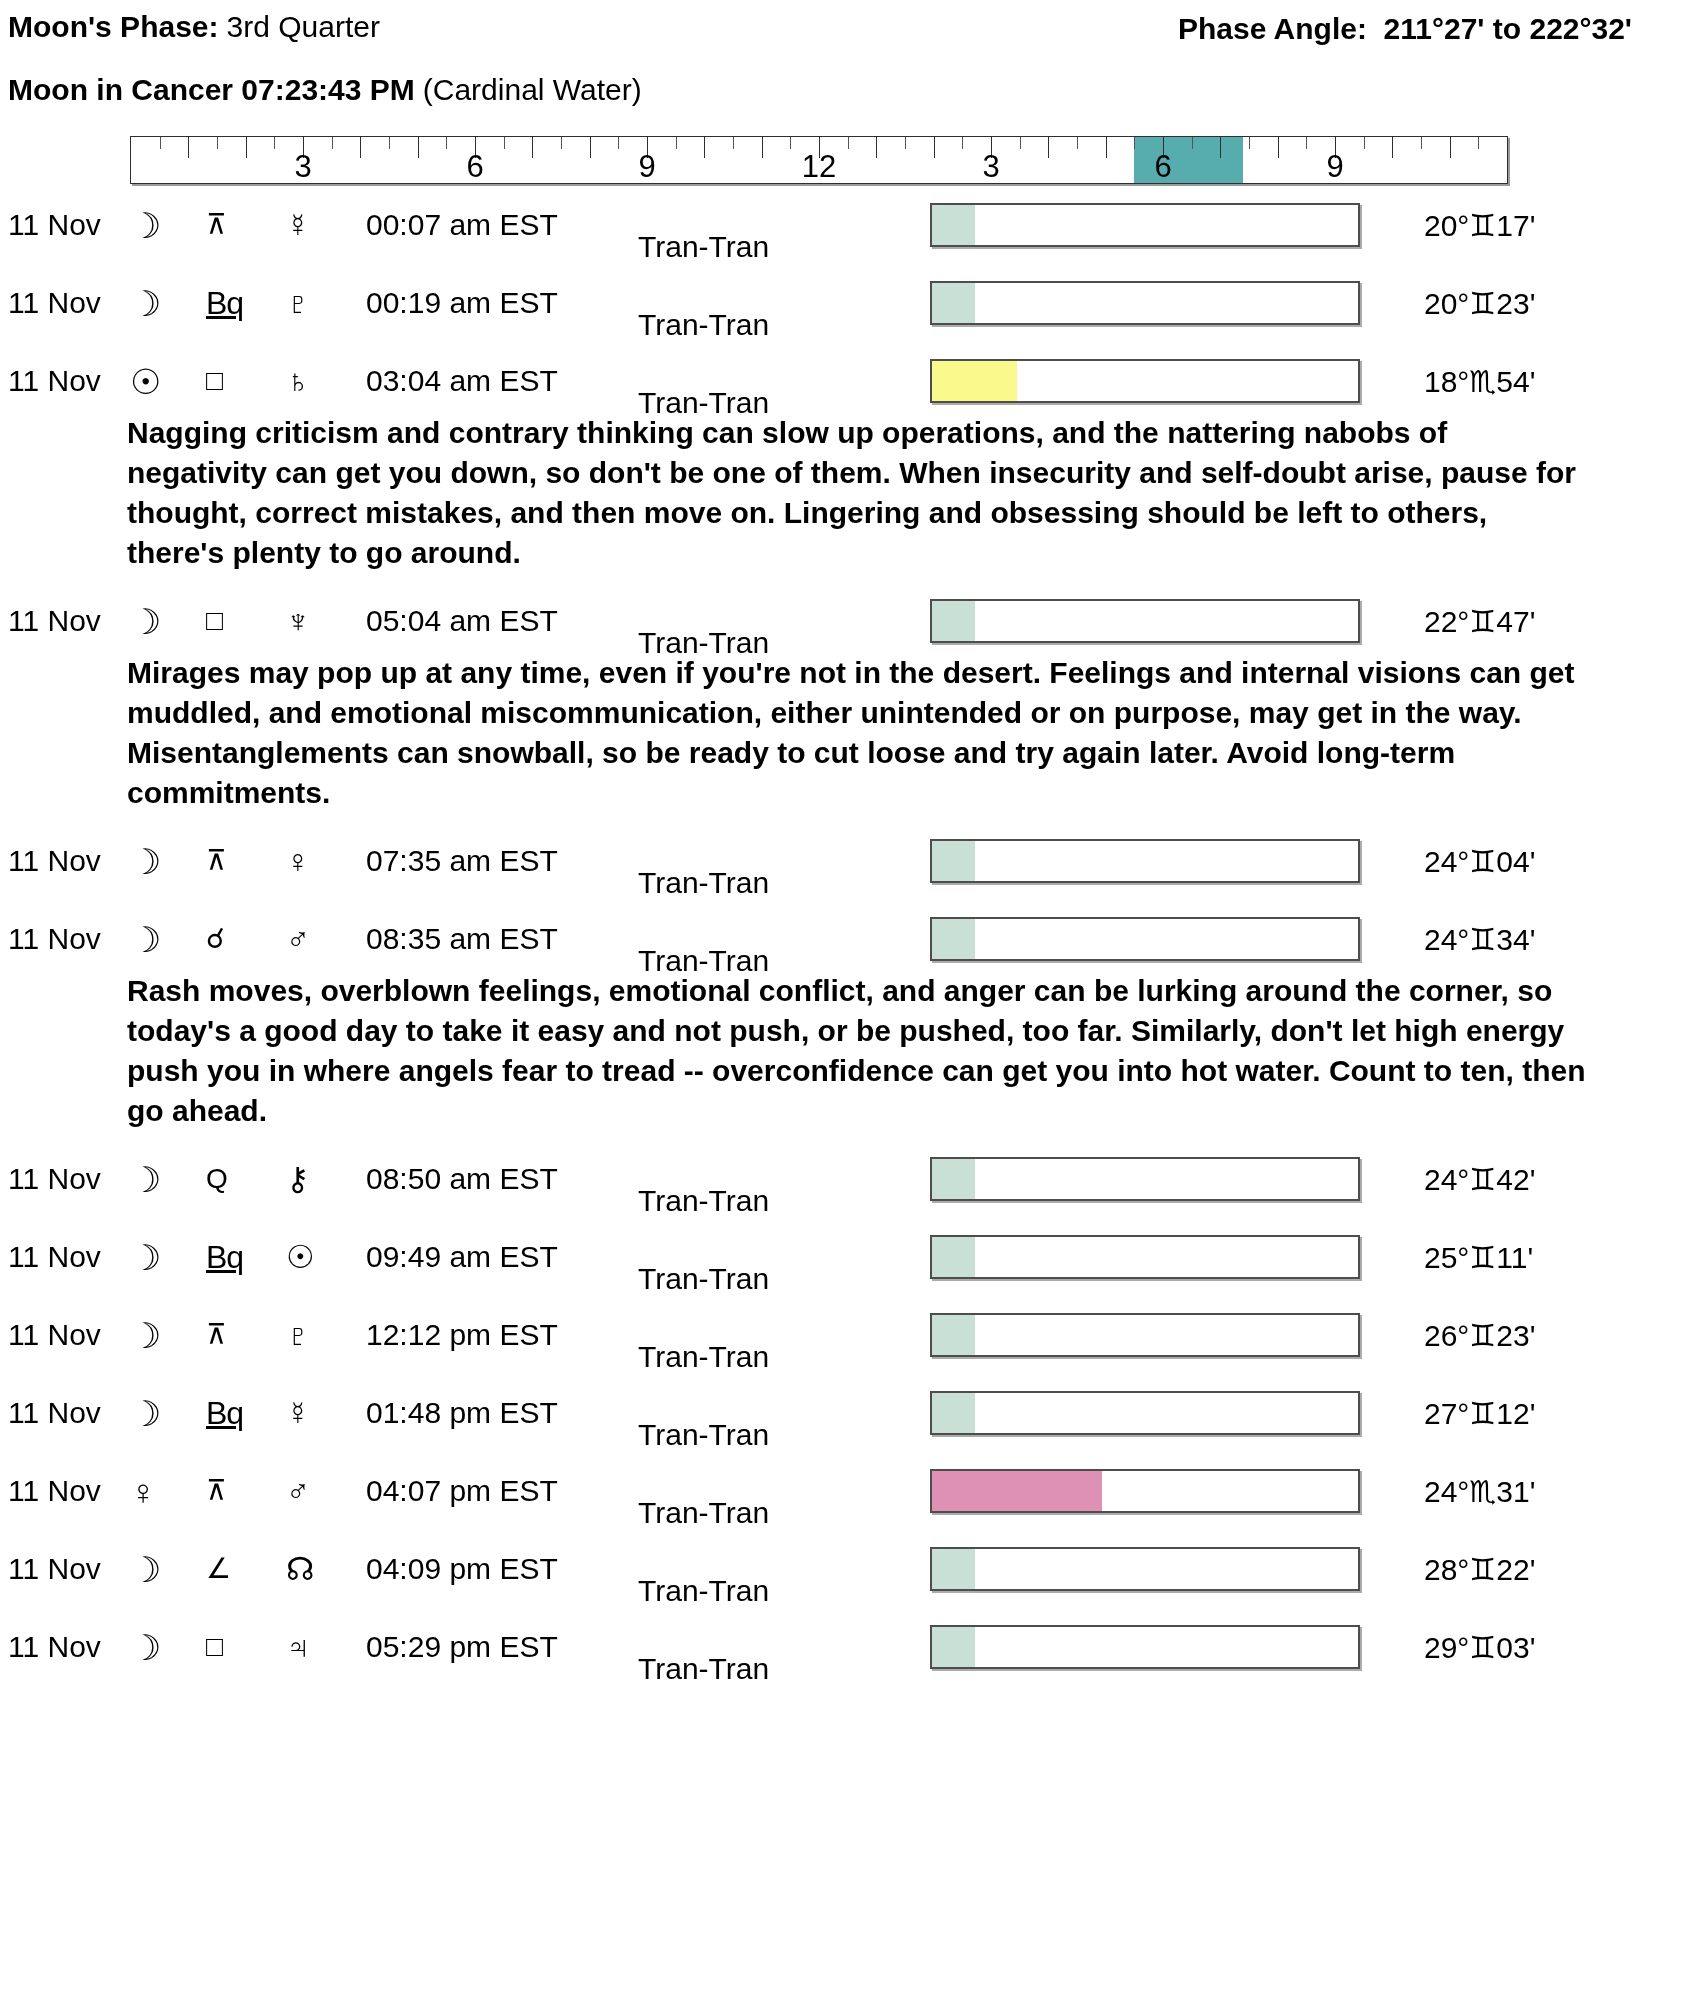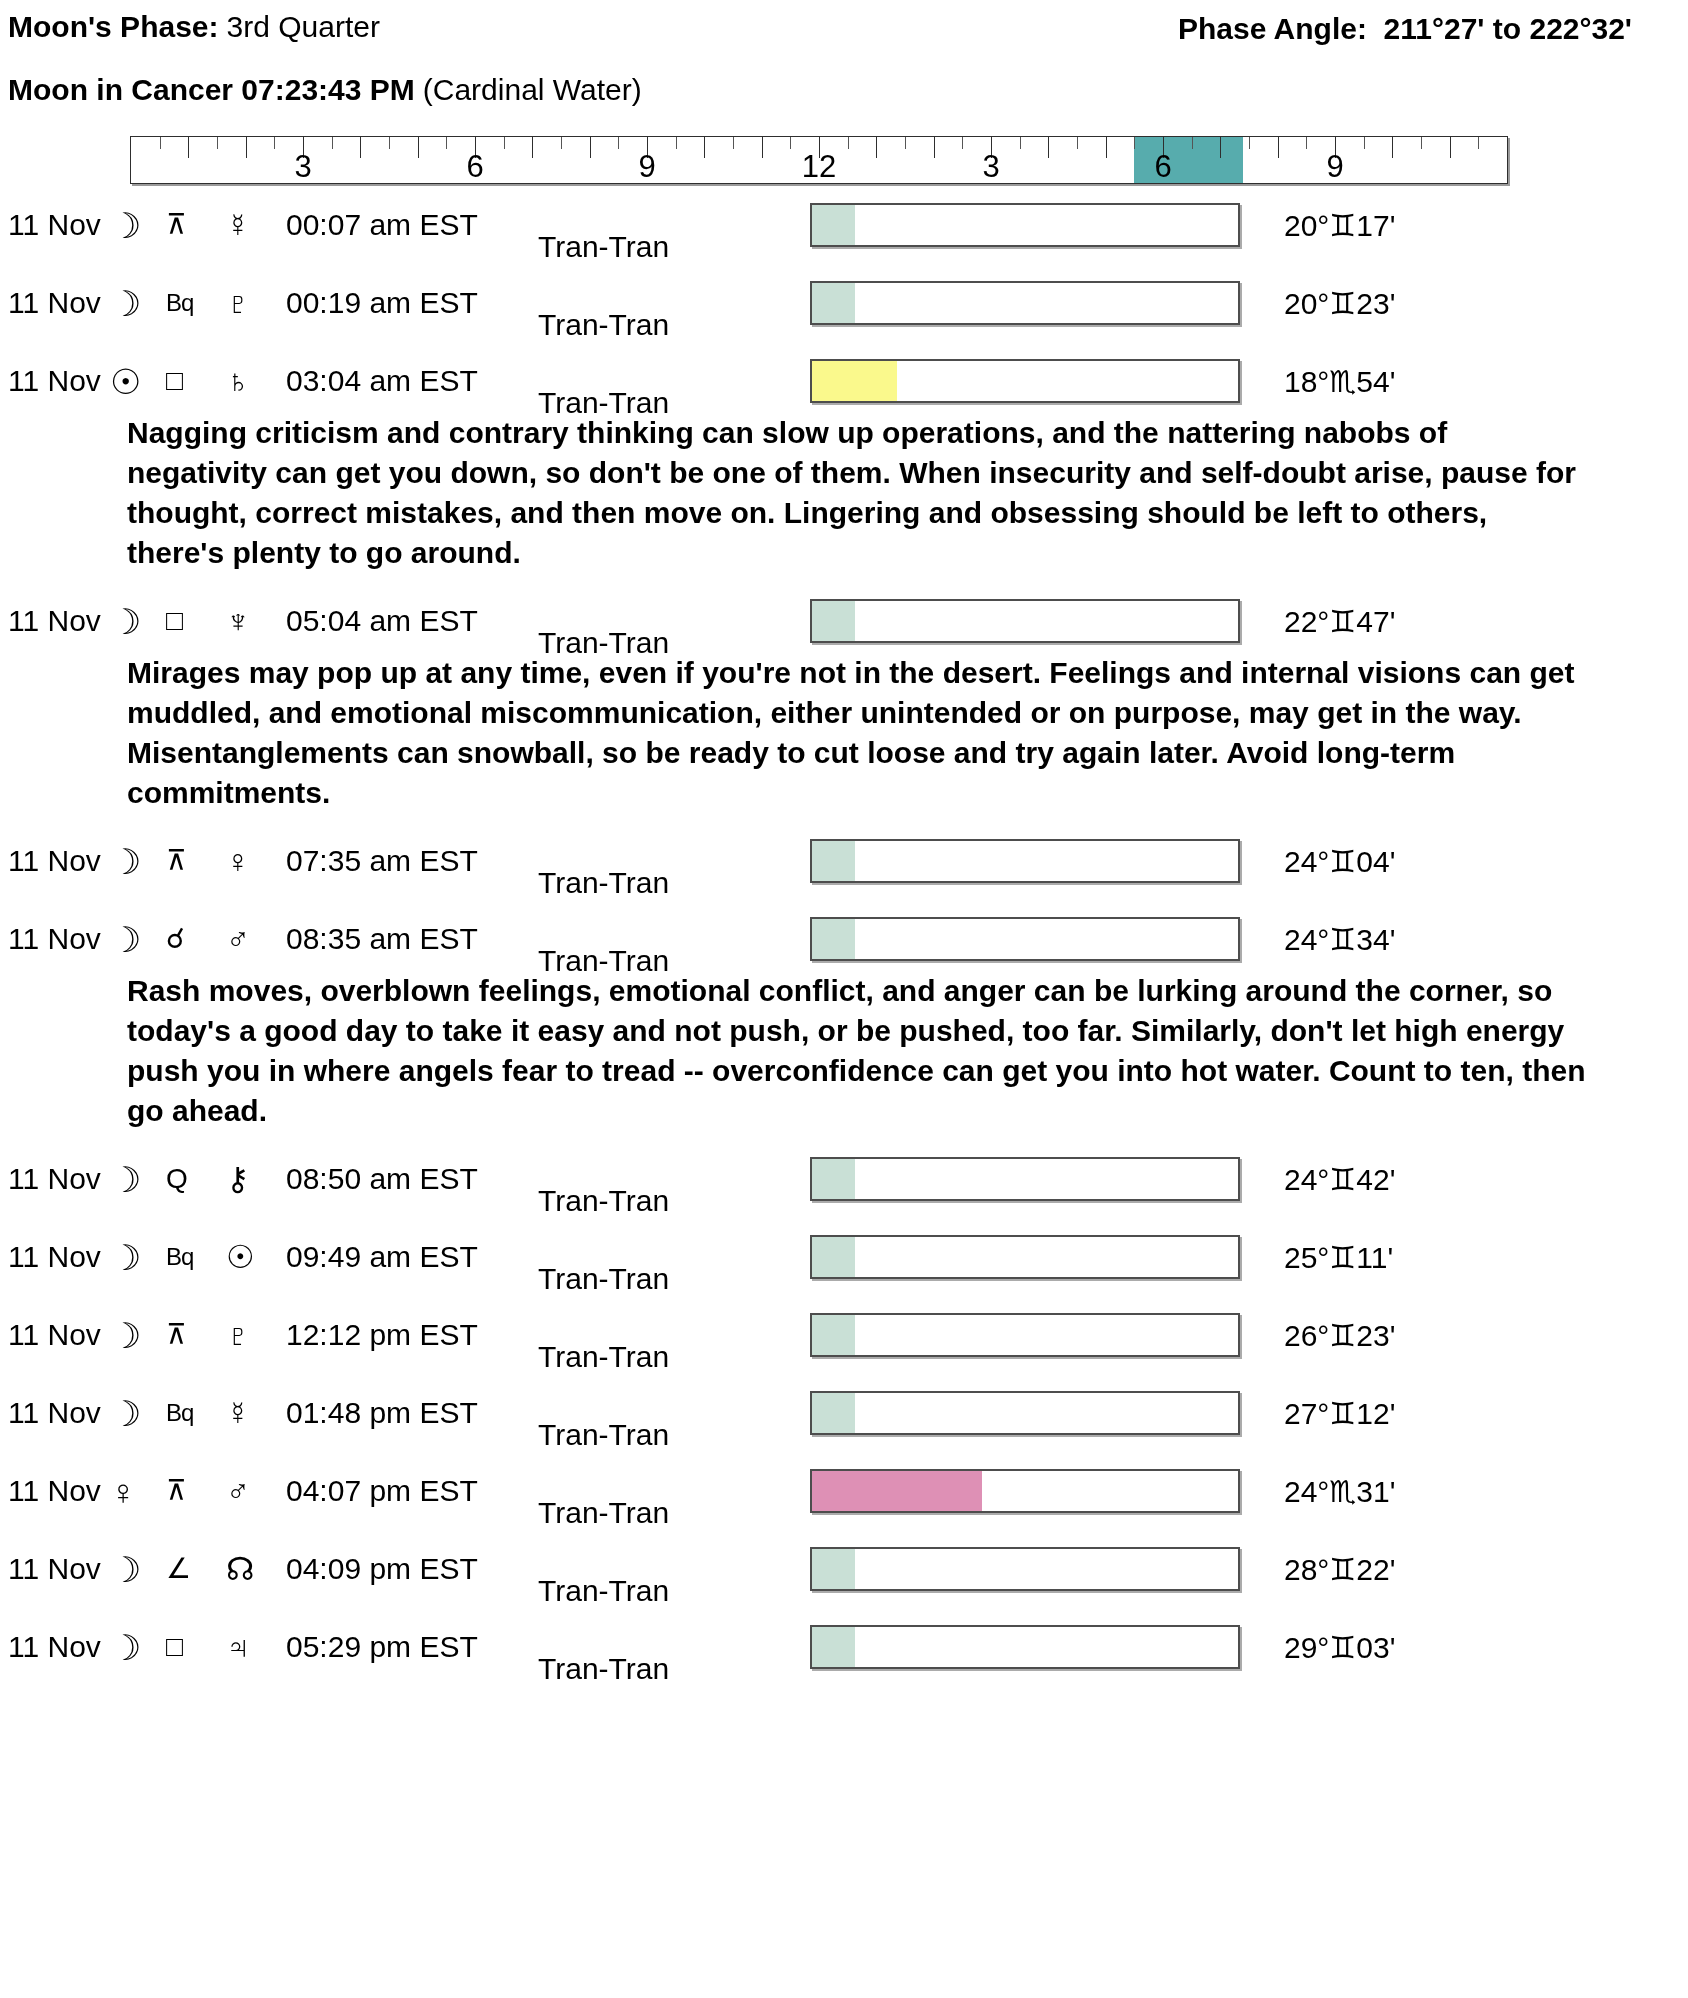--- a/index.html
+++ b/index.html
@@ -21,25 +21,25 @@
     border:1px solid #2e2e2e;box-shadow:2px 2px 0 #9a9a9a;
   }
   .ruler-highlight{position:absolute;top:0;bottom:0;}
   .tick{position:absolute;top:0;width:1px;height:12px;background:#555;}
   .tick.hour{height:21px;background:#2e2e2e;}
   .ruler-num{position:absolute;bottom:1px;transform:translateX(-50%);font-size:31px;line-height:1;}
 
   .aspects-title{margin-top:163px;width:1630px;text-align:center;font-weight:bold;}
 
   .rows{margin-top:17px;}
-  .aspect-row{display:flex;align-items:center;height:48px;margin-bottom:30px;white-space:nowrap;}
+  .aspect-row{display:flex;align-items:center;height:48px;margin-bottom:30px;white-space:nowrap;gap:20px;}
   .c-date{width:102px;flex:none;}
   .c-g1{width:56px;flex:none;font-size:35px;line-height:1;}
   .c-asp{width:60px;flex:none;font-size:28px;line-height:1;}
-  .c-asp.asp-text{font-size:24px;letter-spacing:-1px;}
+  .c-asp.asp-text{font-size:32px;letter-spacing:-1px;text-decoration:underline;}
   .c-g2{width:60px;flex:none;font-size:32px;line-height:1;}
   .c-time{width:252px;flex:none;}
   .c-type{width:272px;flex:none;margin-top:43px;}
   .bar{
     width:426px;height:40px;flex:none;position:relative;background:#fff;
     border:2px solid #4d4d4d;box-shadow:2px 2px 0 #ababab;
   }
   .bar-fill{position:absolute;left:0;top:0;bottom:0;}
   .c-val{margin-left:44px;flex:none;}
 

